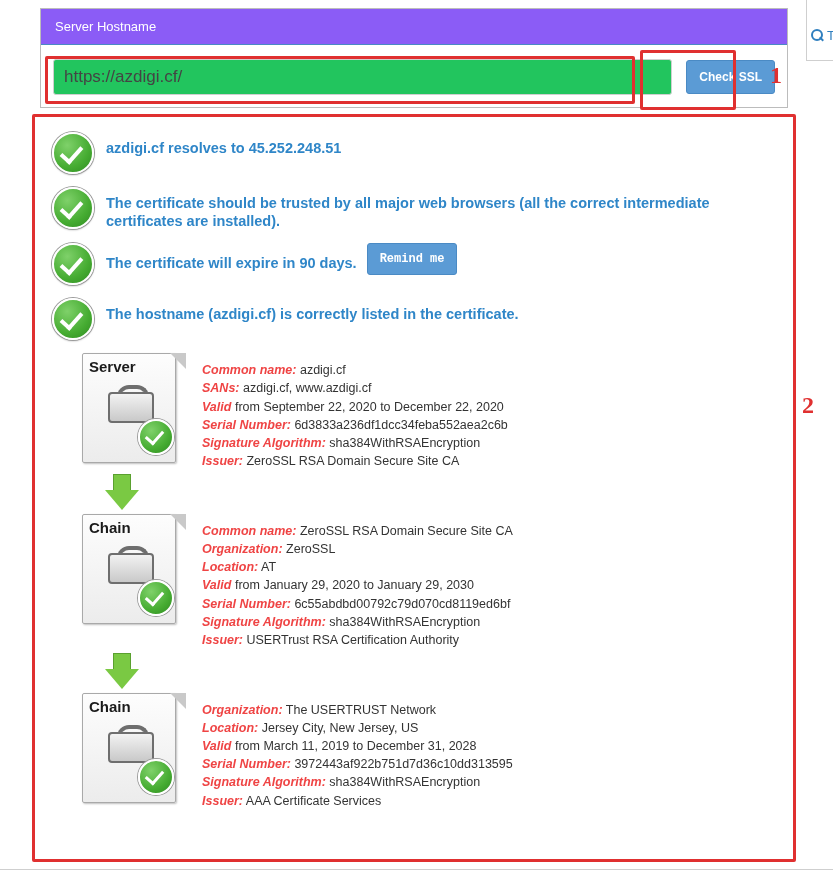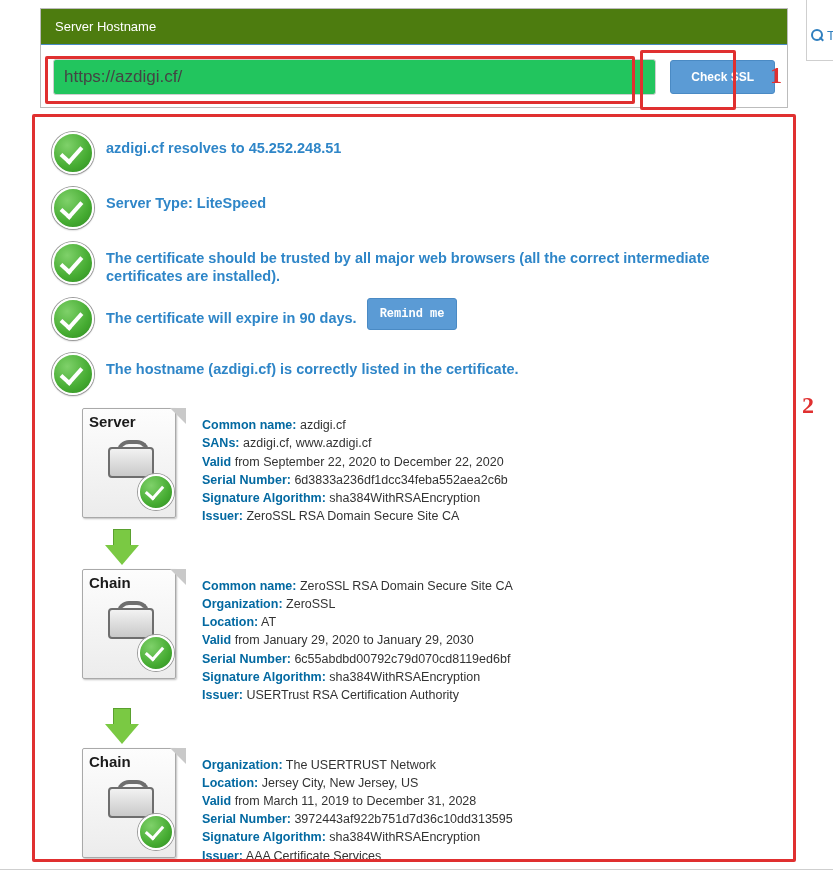--- a/index.html
+++ b/index.html
@@ -63,21 +63,21 @@
   .card {
     position: absolute;
     left: 40px;
     top: 8px;
     width: 748px;
     background: #ffffff;
     border: 1px solid #bcbcbc;
     box-sizing: border-box;
   }
   .card-header {
-    background: #4d7c0f;
+    background: #8b5cf6;
     color: #ffffff;
     font-size: 13px;
     padding: 10px 14px;
     border-bottom: 1px solid #4a8ac4;
   }
   .card-body {
     padding: 14px 12px 12px 12px;
   }
 
   .url-row {
@@ -98,21 +98,21 @@
     font-family: "Liberation Sans", sans-serif;
     outline: none;
   }
   .check-btn {
     background: #5b9bd5;
     color: #fff;
     border: 1px solid #4a8ac4;
     border-radius: 3px;
     font-size: 12px;
     font-weight: bold;
-    padding: 9px 20px;
+    padding: 9px 12px;
     cursor: pointer;
     font-family: "Liberation Sans", sans-serif;
   }
 
   
   .results {
     position: absolute;
     left: 36px;
     top: 118px;
     width: 756px;
@@ -243,21 +243,21 @@
     border: solid #ffffff;
     border-width: 0 3px 3px 0;
     transform: rotate(42deg);
   }
   .cert-details {
     font-size: 12.5px;
     color: #333;
     line-height: 1.45;
     padding-top: 8px;
   }
-  .cert-details b { color: #0369a1; }
+  .cert-details b { color: #ef4444; font-style: italic; }
   .arrow-down {
     width: 104px;
     display: flex;
     justify-content: center;
     margin: 4px 0 4px 18px;
   }
   .arrow-stem {
     width: 16px; height: 16px;
     background: #7ac943;
     border: 1px solid #5aa02f;
@@ -323,24 +323,20 @@
     </div>
   </div>
 
   <div class="results">
 
     <div class="res-line">
       <div class="tick"></div>
       <div class="res-text">azdigi.cf resolves to 45.252.248.51</div>
     </div>
 
-    <div class="res-line">
-      <div class="tick"></div>
-      <div class="res-text">Server Type: LiteSpeed</div>
-    </div>
 
     <div class="res-line">
       <div class="tick"></div>
       <div class="res-text">The certificate should be trusted by all major web browsers (all the correct intermediate certificates are installed).</div>
     </div>
 
     <div class="res-line">
       <div class="tick"></div>
       <div class="inline-flex-center">
         <div class="res-text">The certificate will expire in 90 days.</div>

